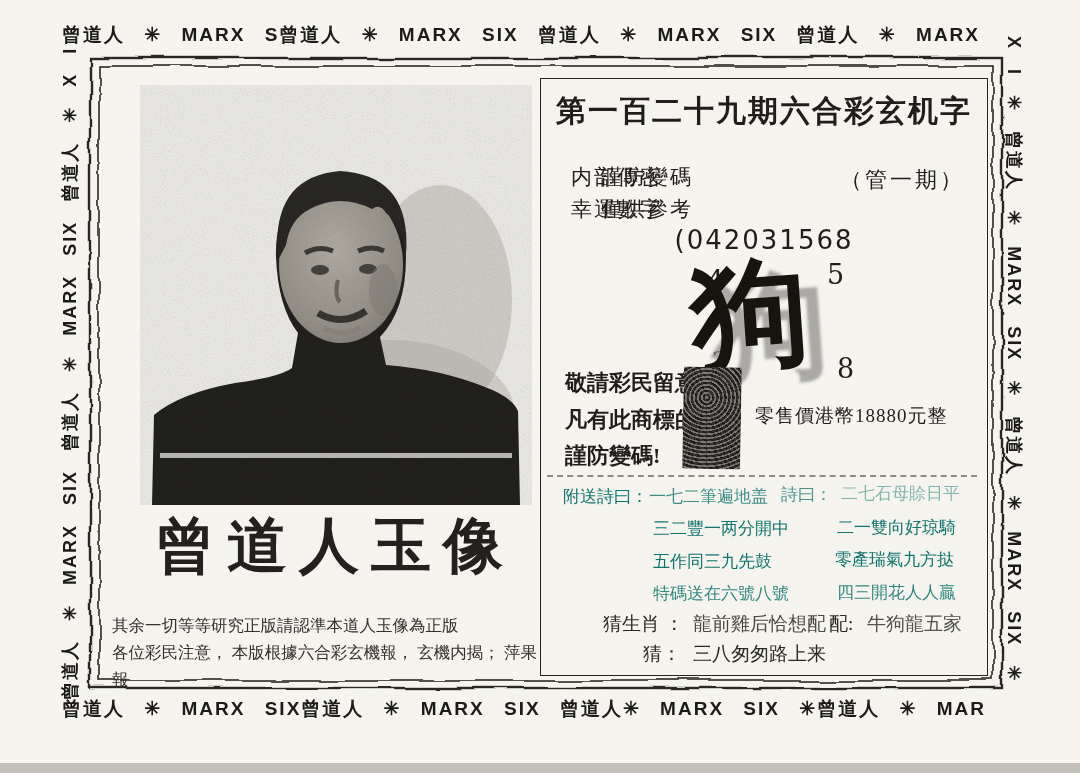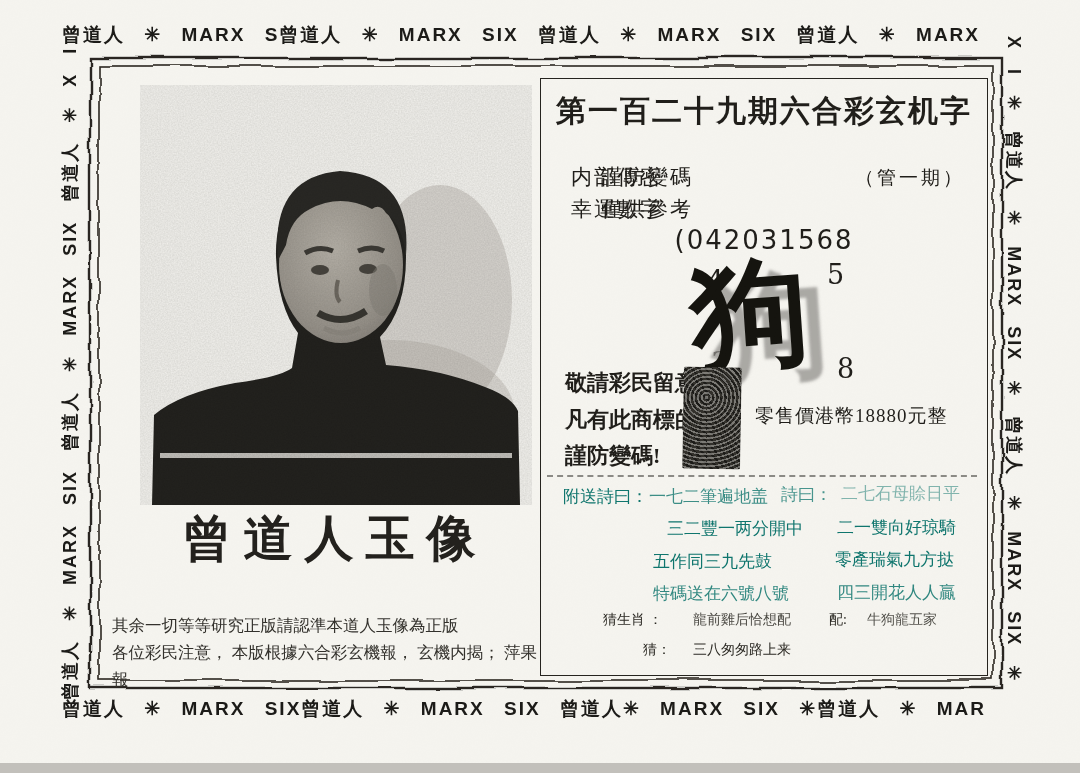--- a/index.html
+++ b/index.html
@@ -20,33 +20,33 @@
   .btext.top{left:62px; top:22px; width:922px;}
   .btext.bottom{left:62px; top:696px; width:922px;}
   .btext.vert-left{left:58px; top:700px; width:652px; transform-origin:top left; transform:rotate(-90deg); font-size:18px;}
   .btext.vert-right{left:1026px; top:36px; width:660px; transform-origin:top left; transform:rotate(90deg); font-size:18px;}
   
   .frame{position:absolute; left:0; top:0;}
   
   .portrait{position:absolute; left:140px; top:85px; width:392px; height:420px;}
   .caption{
     position:absolute; left:150px; top:506px; width:370px; text-align:center;
-    font-size:49px; font-weight:700; letter-spacing:12px; color:#23211d;
+    font-size:60px; font-weight:700; letter-spacing:12px; color:#23211d;
   }
   .footnote{position:absolute; left:112px; top:612px; width:440px; font-size:16.5px; line-height:27px; color:#33312c;}
   
   .panel{
     position:absolute; left:540px; top:78px; width:446px; height:596px;
     border:1.6px solid #26241f; background:transparent;
   }
   .panel *{position:absolute;}
   .p-title{left:0; top:12px; width:100%; text-align:center; font-size:30px; font-weight:700; letter-spacing:2px;}
   .info-row{font-size:21px; letter-spacing:2px; position:absolute; white-space:nowrap;}
   .info-row .v{margin-left:30px; position:static;}
-  .issue-note{right:22px; top:86px; font-size:19px; letter-spacing:3px;}
+  .issue-note{right:22px; top:86px; font-size:22px; letter-spacing:3px;}
   .code-number{left:0; top:146px; width:100%; text-align:center; font-size:26px; letter-spacing:2px; font-family:"DejaVu Sans", sans-serif;}
   .znum{font-size:27px; font-family:"DejaVu Serif", serif;}
   .znum.tl{left:166px; top:186px;}
   .znum.tr{left:286px; top:180px;}
   .znum.bl{left:170px; top:268px; opacity:.6;}
   .znum.br{left:296px; top:274px;}
   .zchar{
     left:150px; top:178px; font-size:118px; line-height:1; font-weight:800; color:#15140f;
     transform:rotate(-4deg); text-shadow:18px 14px 3px rgba(110,108,104,.55);
   }
@@ -57,29 +57,29 @@
     background-color:#33312c; transform:rotate(1deg);
     background-image:
       repeating-radial-gradient(circle at 40% 30%, rgba(246,245,240,.38) 0 1.5px, transparent 1.5px 4px),
       repeating-linear-gradient(45deg, rgba(0,0,0,.45) 0 2px, transparent 2px 5px);
   }
   .price{left:214px; top:324px; font-size:19px; letter-spacing:1px; white-space:nowrap;}
   .divider{left:6px; top:396px; width:430px; border-top:2px dashed #55534e; opacity:.65;}
   .poem span{font-size:17px; white-space:nowrap; color:#0f766e;}
   .pl-label{left:22px; top:406px;}
   .pl-0{left:108px; top:406px; opacity:.8;}
-  .pl-1{left:112px; top:438px;margin-left:14px;}
+  .pl-1{left:112px; top:438px;}
   .pl-2{left:112px; top:471px;}
   .pl-3{left:112px; top:503px; opacity:.85;}
   .pr-label{left:240px; top:404px; opacity:.75;}
   .pr-0{left:300px; top:403px; opacity:.5;}
   .pr-1{left:296px; top:437px;}
   .pr-2{left:294px; top:469px;}
   .pr-3{left:296px; top:502px; opacity:.85;}
-  .guess span{font-size:14px; white-space:nowrap; color:#2b2923;}
+  .guess span{font-size:19px; white-space:nowrap; color:#2b2923;}
   .g-zlabel{left:62px; top:532px;}
   .g-ztext{left:152px; top:532px; opacity:.85;}
   .g-plabel{left:288px; top:532px;}
   .g-ptext{left:326px; top:532px; opacity:.8;}
   .g-flabel{left:102px; top:562px;}
   .g-ftext{left:152px; top:562px;}
 </style>
 </head>
 <body>
 

